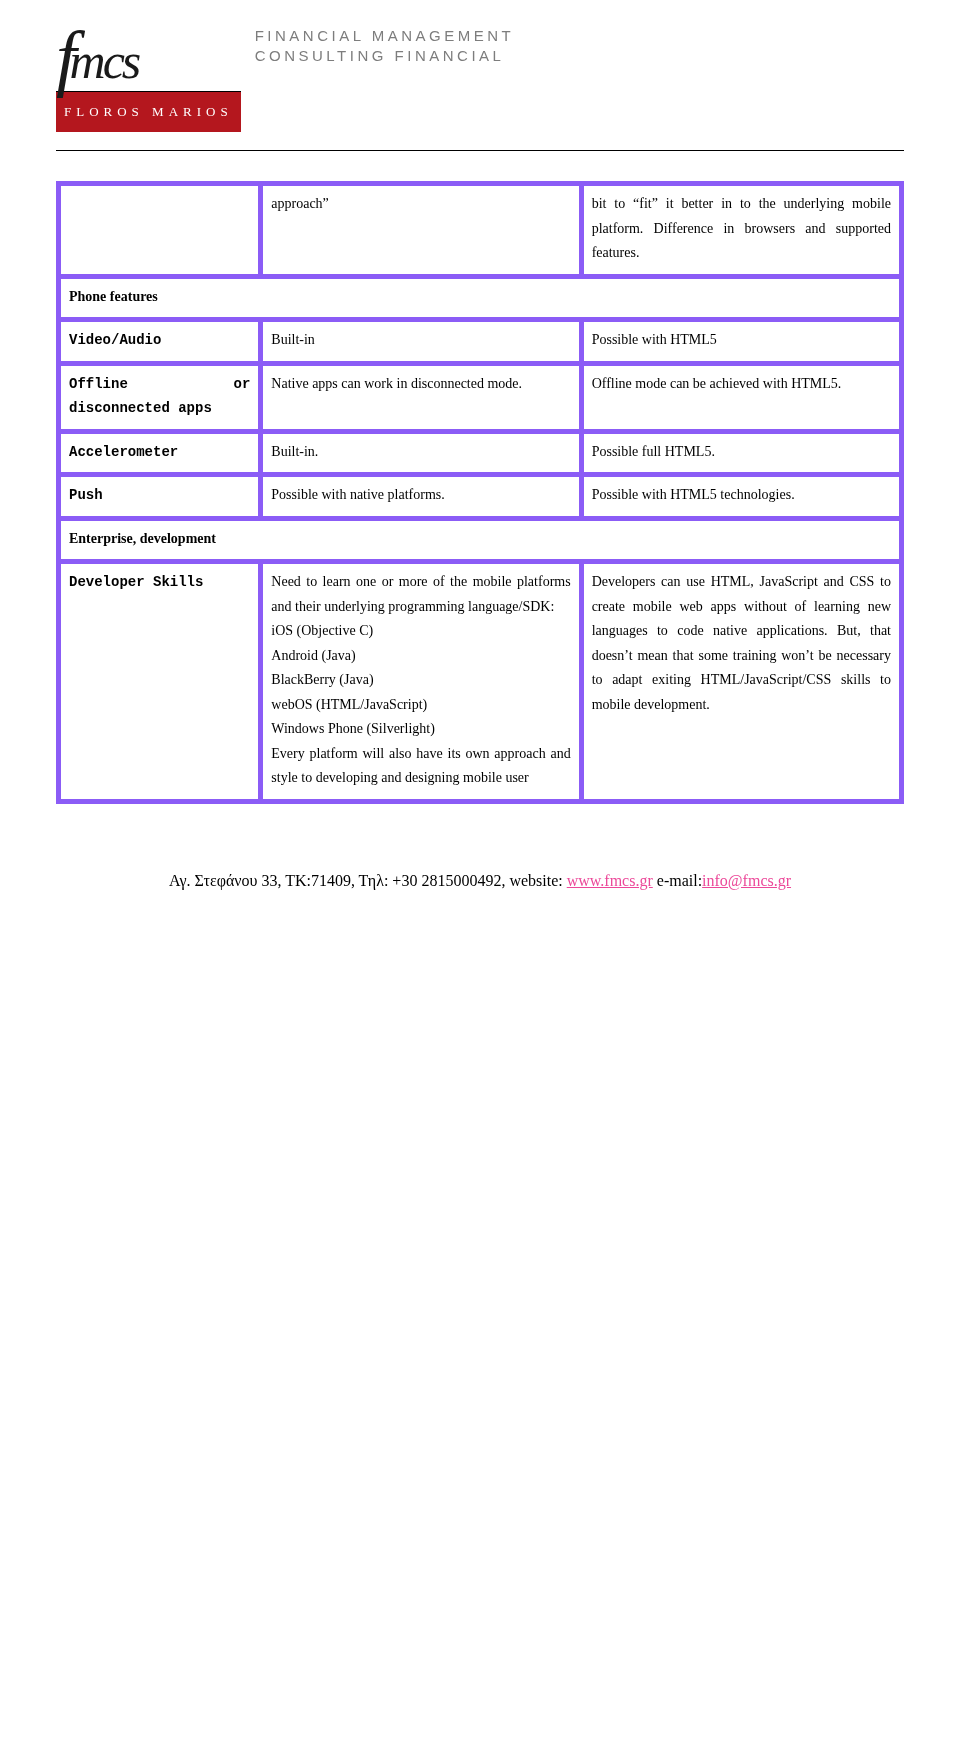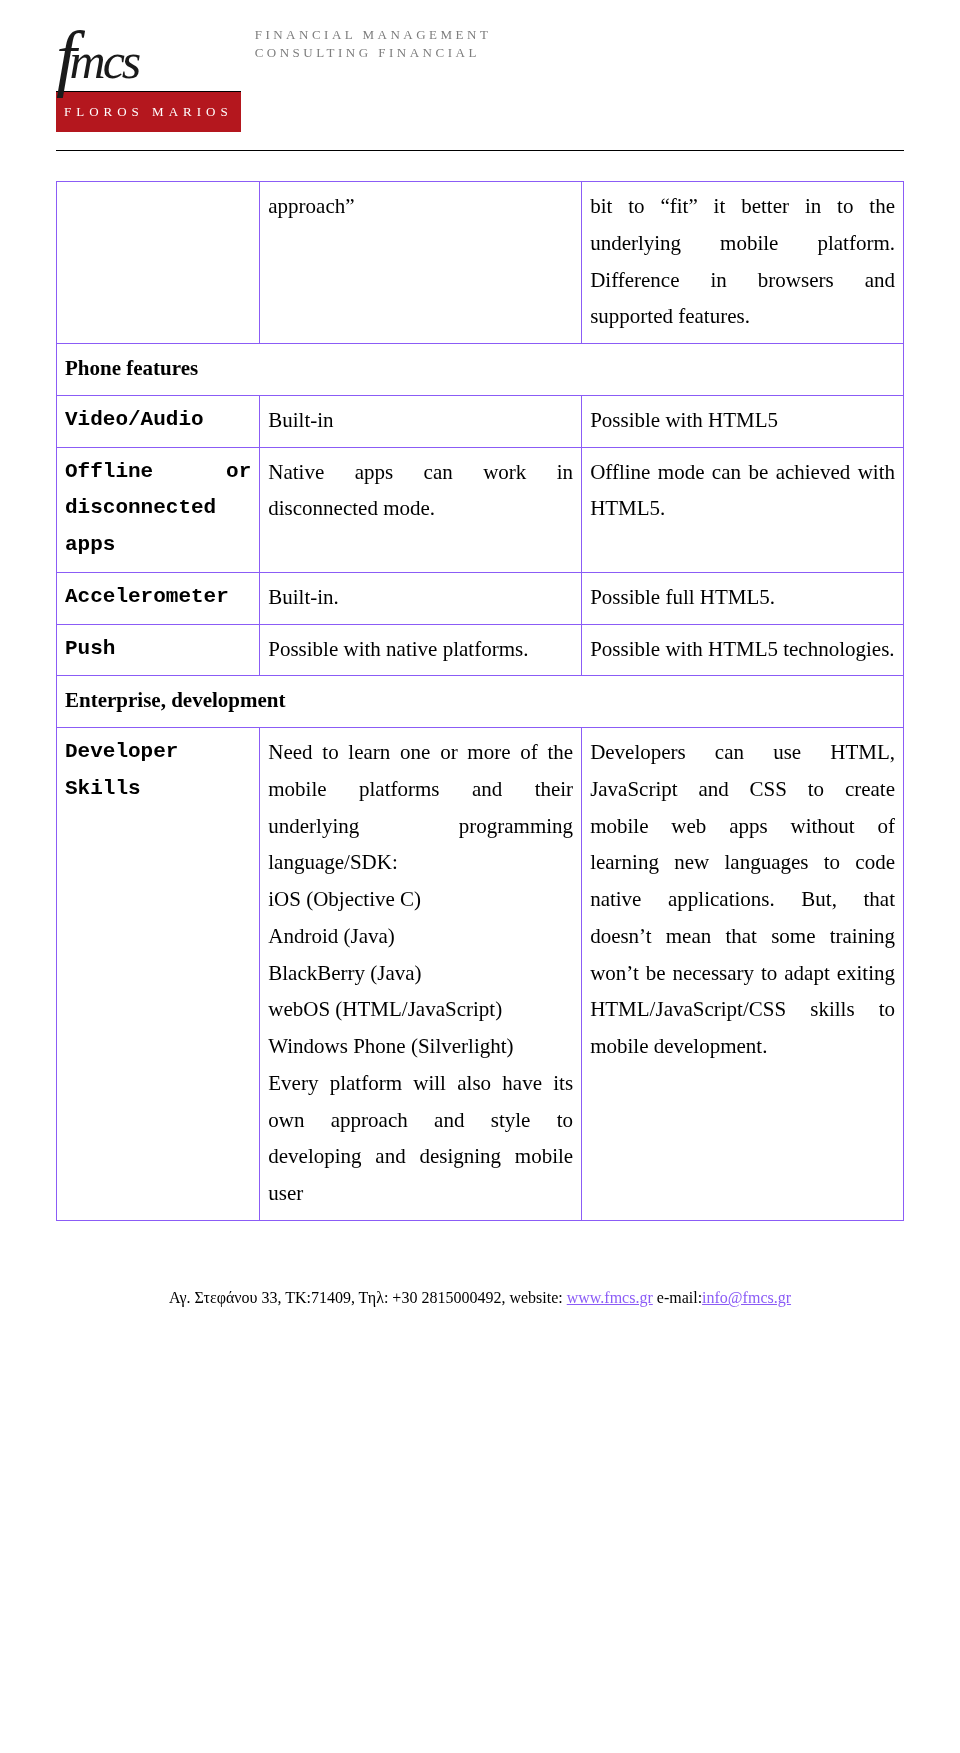--- a/index.html
+++ b/index.html
@@ -44,52 +44,52 @@
     font-family: Georgia, serif;
     font-size: 13px;
     letter-spacing: 5px;
     text-align: center;
     padding: 12px 8px;
     margin-top: 2px;
     border-top: 1.5px solid #000;
     white-space: nowrap;
   }
   .header-tag {
-    font-family: Liberation Serif, serif;
+    font-family: Liberation Sans, sans-serif;
     color: #7d7d7d;
-    font-size: 13px;
+    font-size: 15px;
     letter-spacing: 3.5px;
     line-height: 1.35;
     padding-top: 8px;
   }
   table.main {
     width: 100%;
     border-collapse: collapse;
     table-layout: fixed;
   }
   table.main td {
-    border: 1px solid #8b5cf6;
+    border: 5px solid #8b5cf6;
     padding: 6px 8px 8px 8px;
-    font-size: 21px;
+    font-size: 14px;
     line-height: 1.75;
     vertical-align: top;
   }
   table.main tr td:nth-child(1) { width: 24%; }
   table.main tr td:nth-child(2) { width: 38%; }
   table.main tr td:nth-child(3) { width: 38%; }
   .jb { text-align: justify; text-justify: inter-word; }
   .b { font-weight: bold; font-family: Liberation Mono, monospace; }
   .section td { font-weight: bold; }
   .footer {
     margin-top: 68px;
     text-align: center;
     font-size: 16px;
     color: #000;
   }
-  .footer a { color: #8b5cf6; text-decoration: underline; }
+  .footer a { color: #ec4899; text-decoration: underline; }
 </style>
 </head>
 <body>
 
 <div class="header">
   <div class="logo-block">
     <div class="logo-top"><span class="f-glyph">f</span>mcs</div>
     <div class="logo-bar">FLOROS MARIOS</div>
   </div>
   <div class="header-tag">

